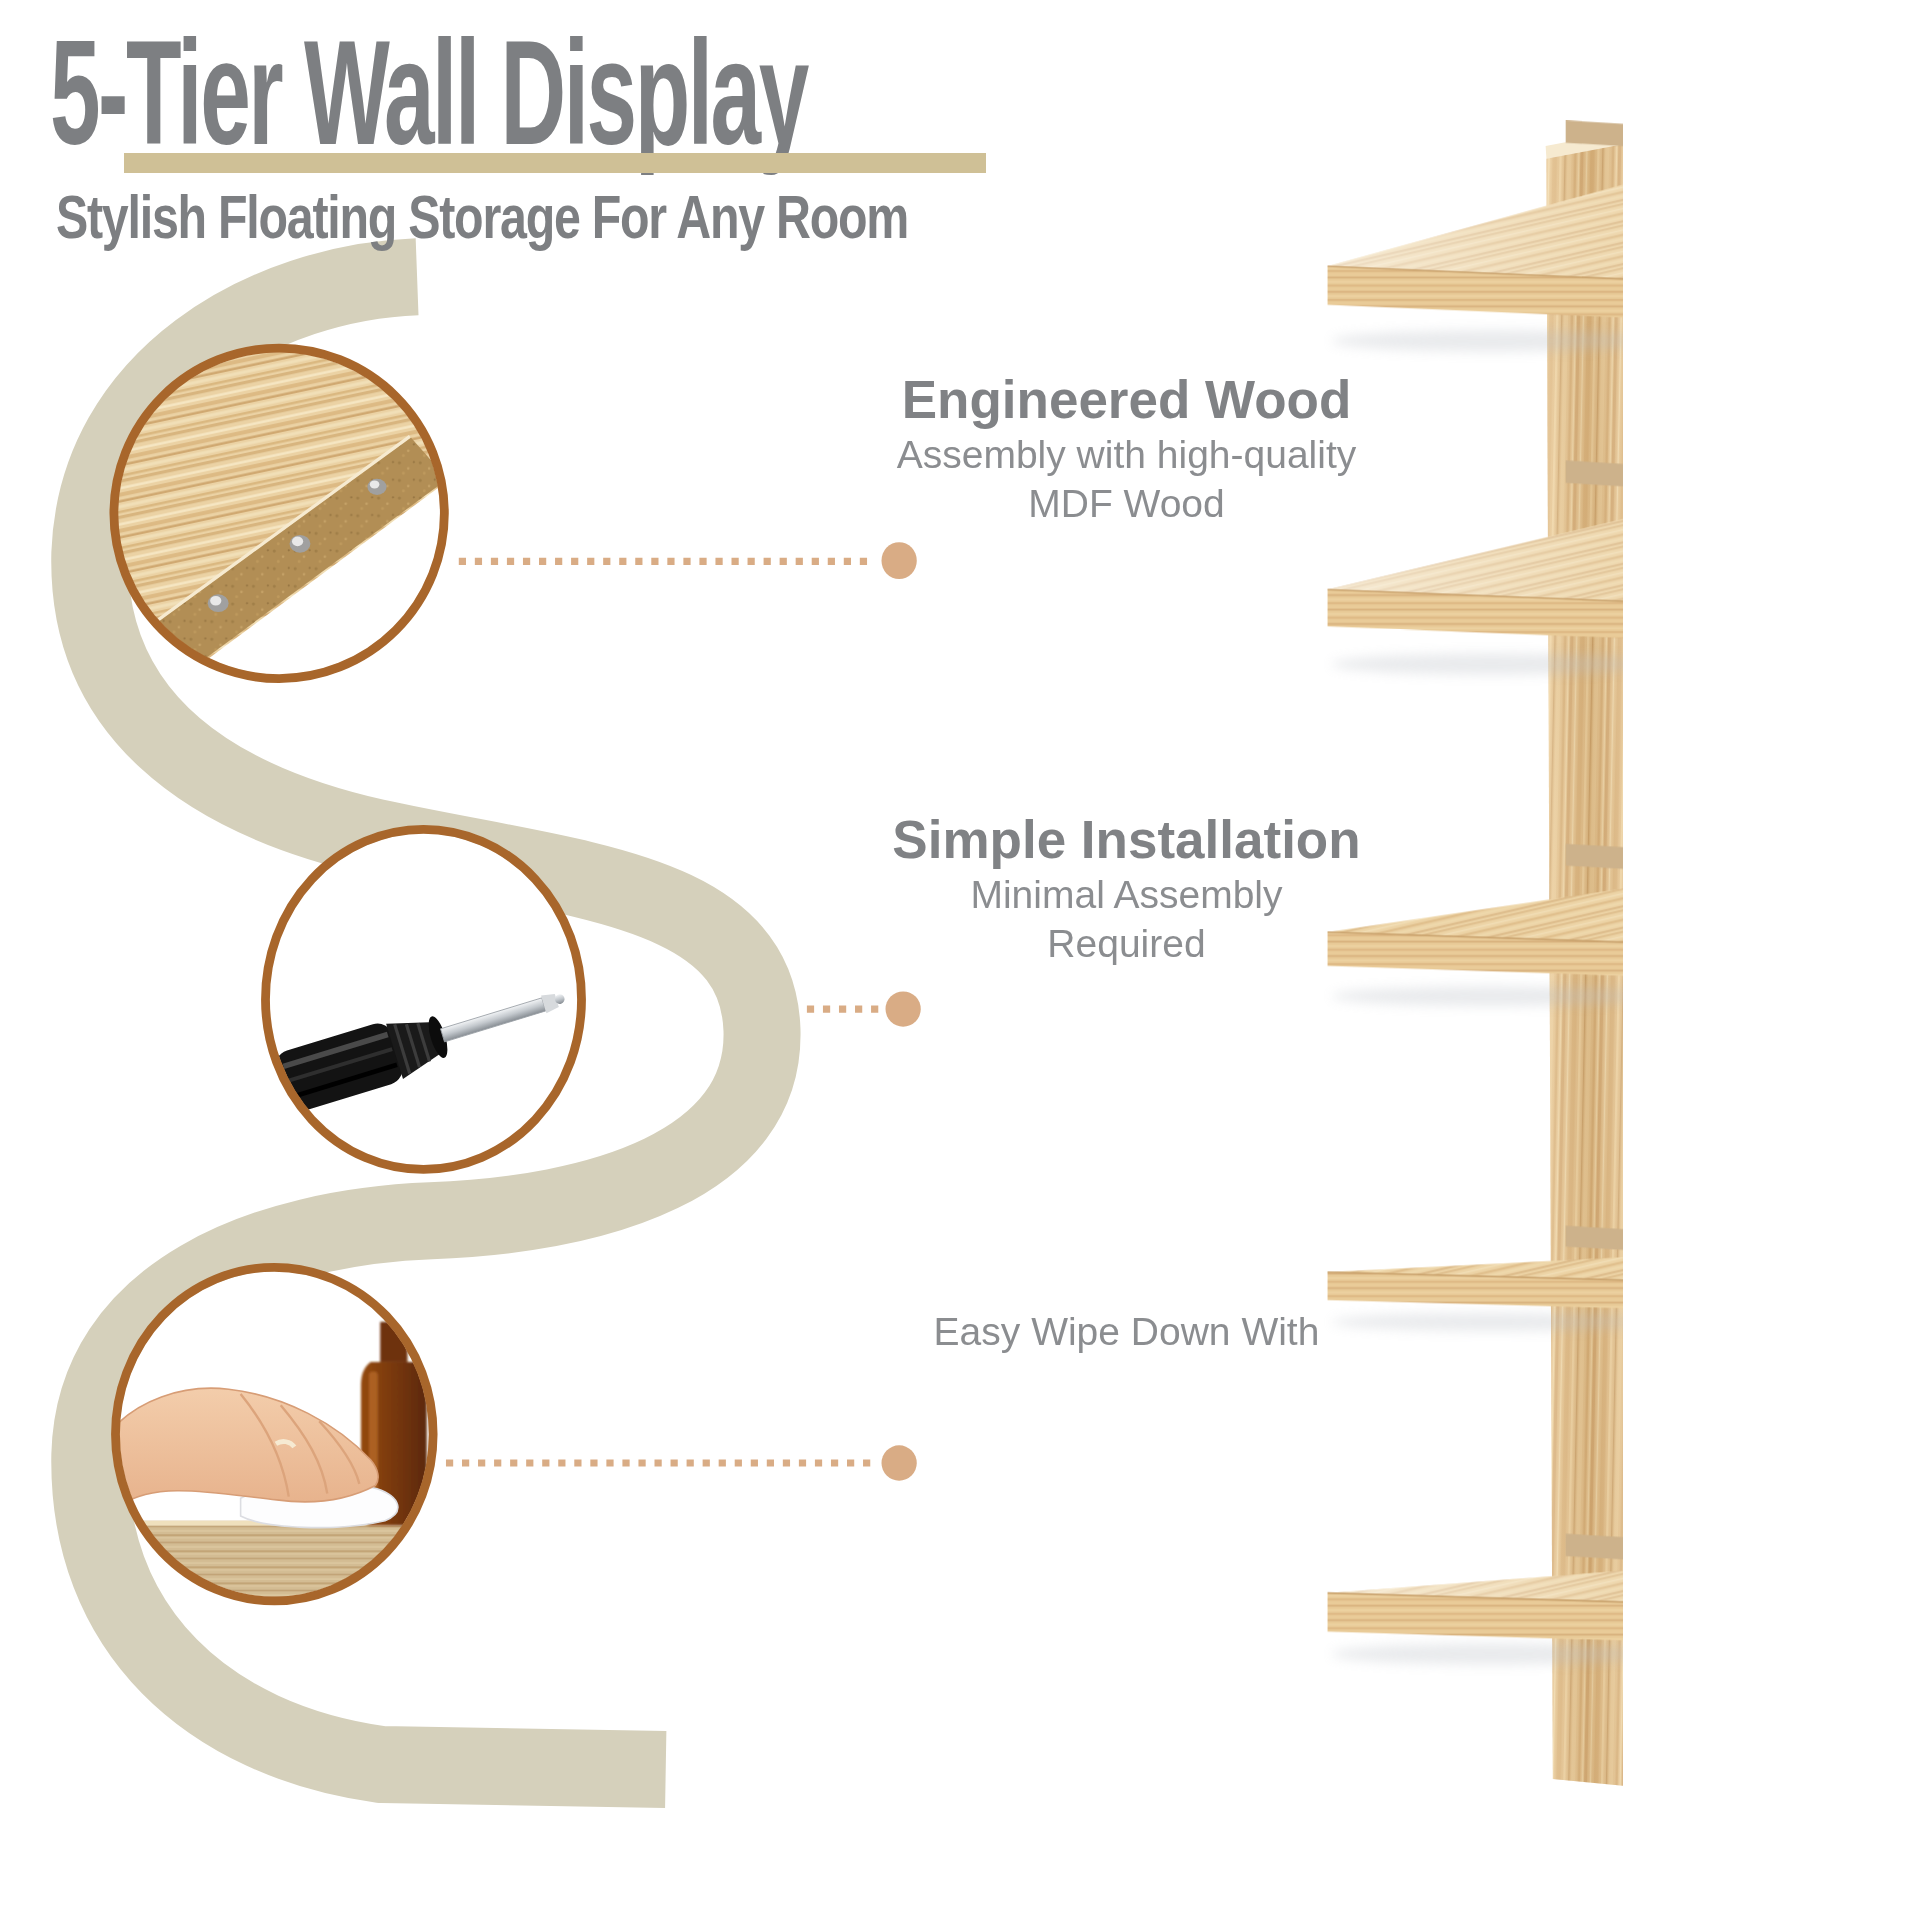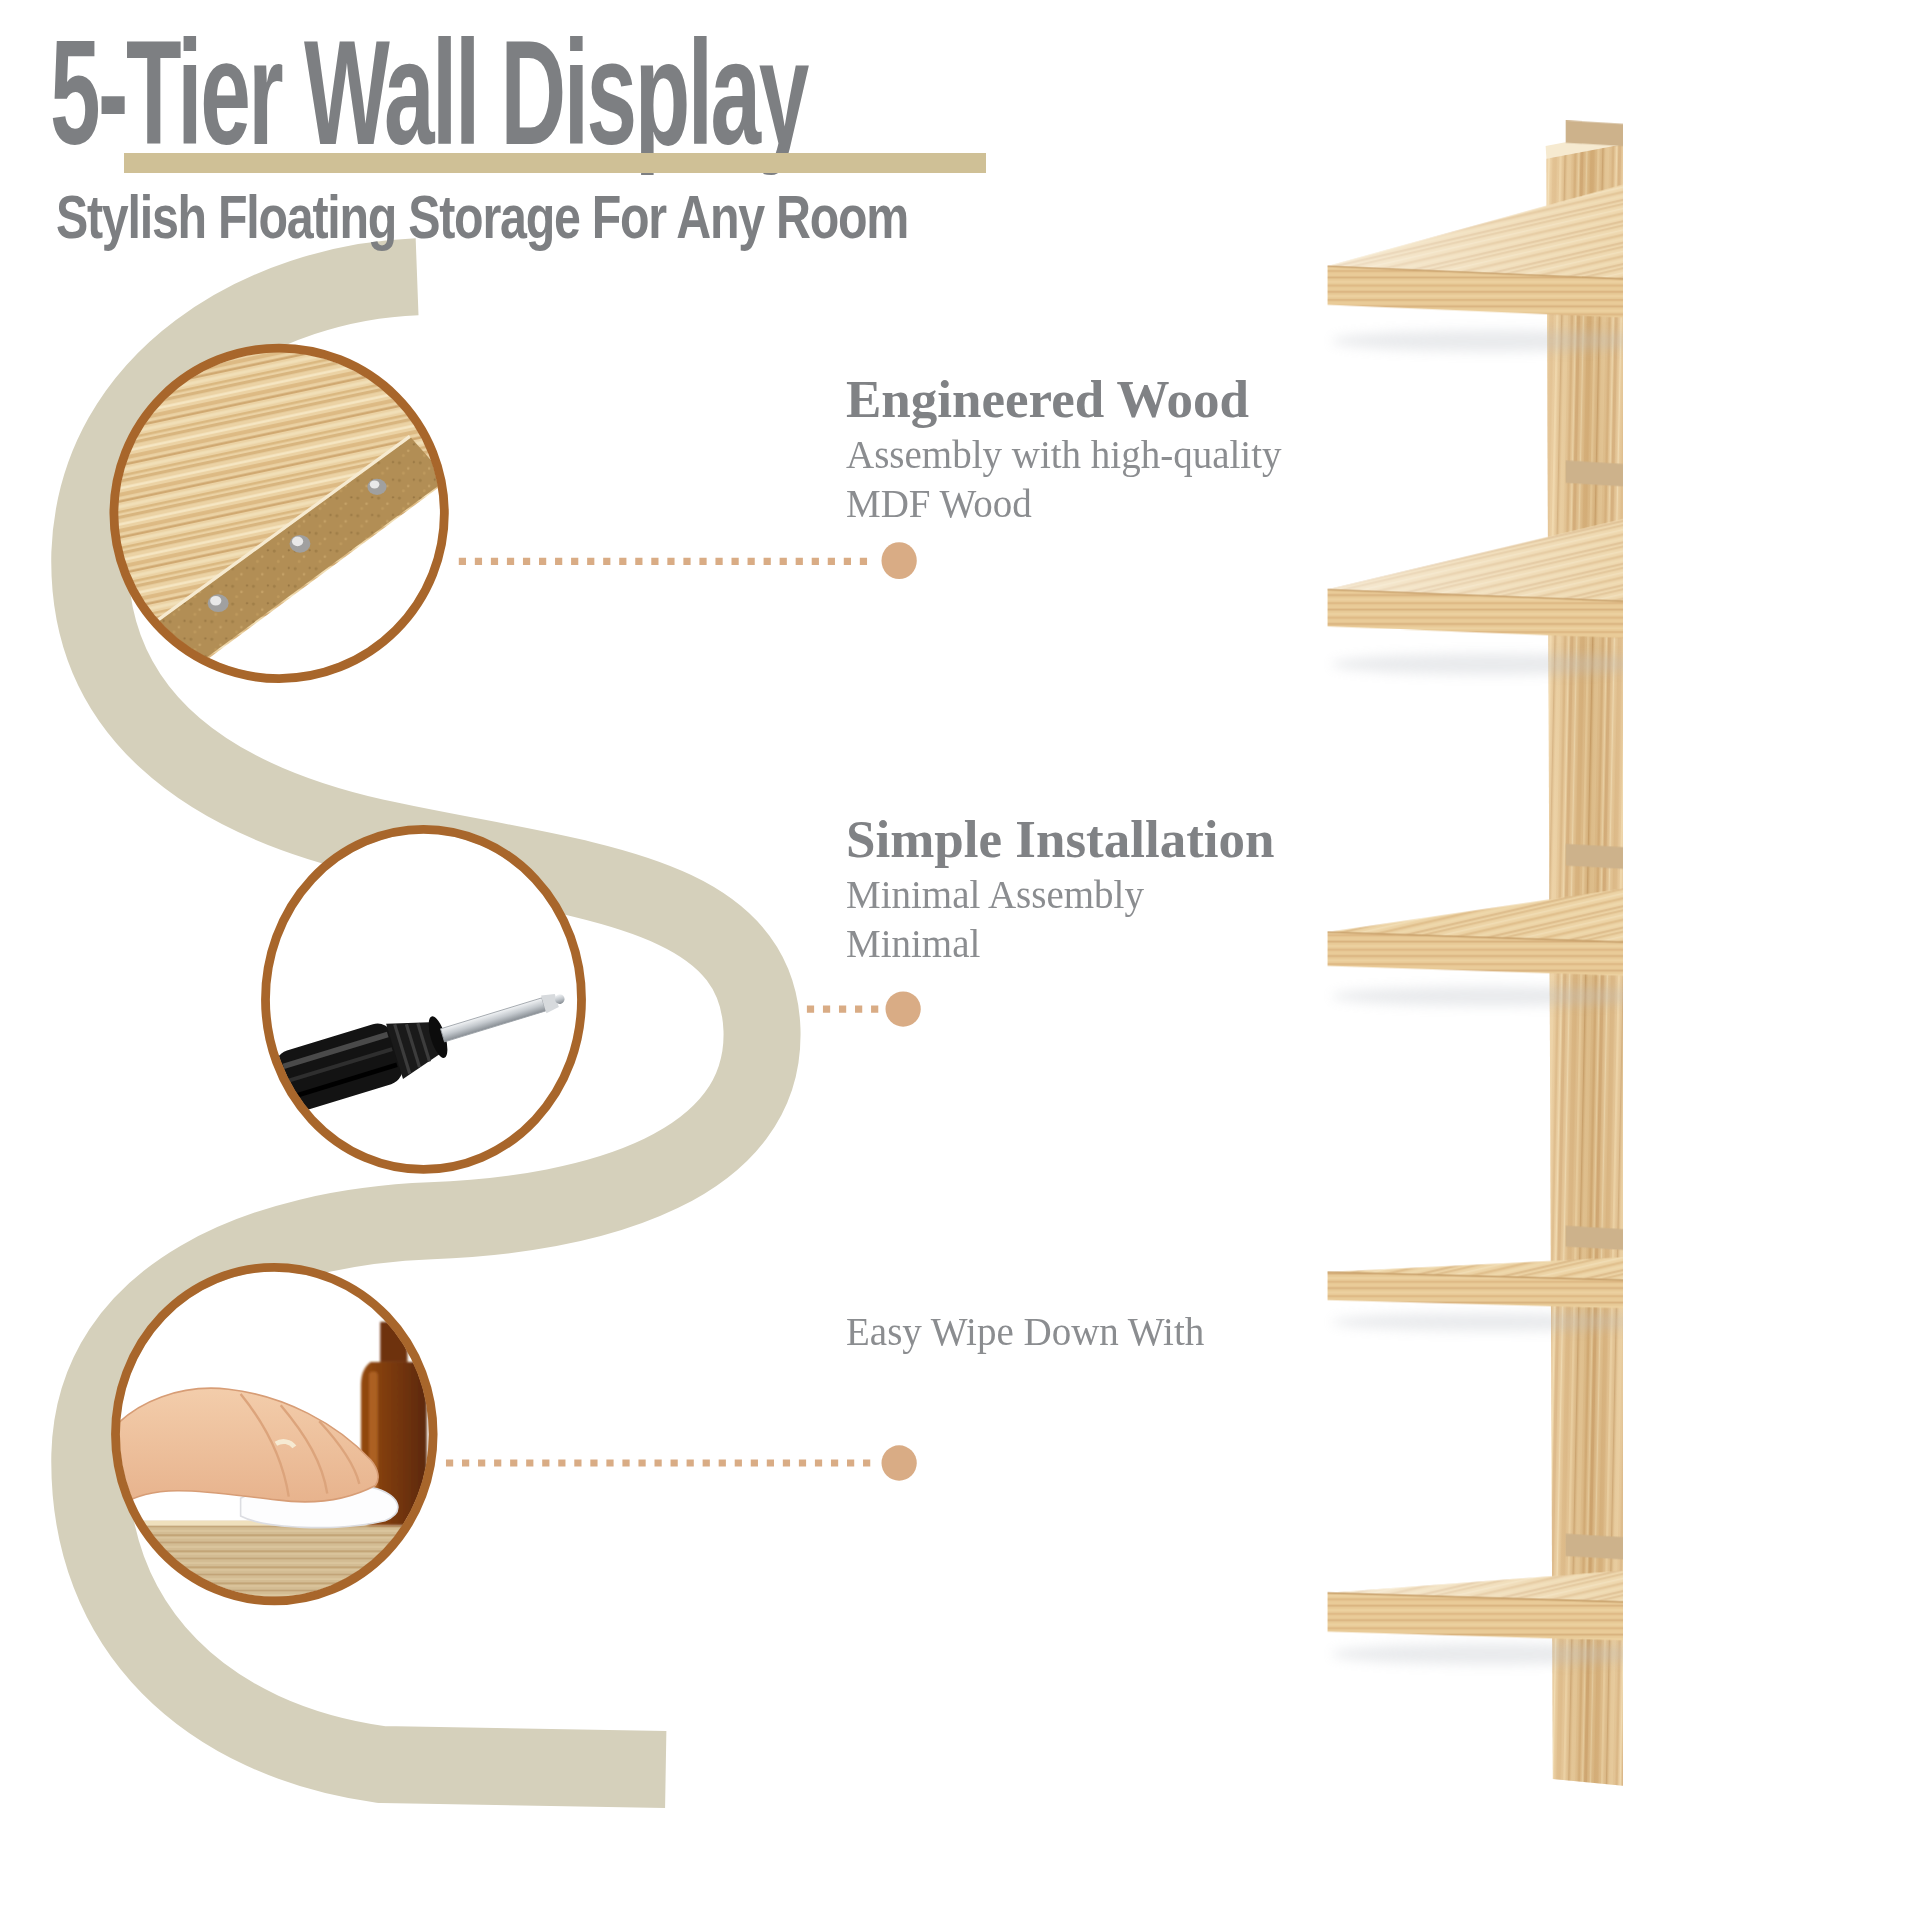--- a/index.html
+++ b/index.html
@@ -5,21 +5,21 @@
   html,body{margin:0;padding:0;background:#fff;}
   #canvas{position:relative;width:1623px;height:1925px;background:var(--page-bg,#fff);
           font-family:"Liberation Sans",sans-serif;overflow:hidden;}
   #gfx{position:absolute;left:0;top:0;}
   .txt{position:absolute;white-space:nowrap;}
   #title{left:50px;top:17.6px;font-size:149px;font-weight:bold;color:var(--title-gray);
          letter-spacing:-4px;transform:scaleX(0.61);transform-origin:left top;line-height:1;}
   #rule{position:absolute;left:124px;top:153px;width:862px;height:20px;background:var(--rule-tan);}
   #subtitle{left:56px;top:186px;font-size:62px;font-weight:bold;color:var(--title-gray);
             letter-spacing:-1.6px;transform:scaleX(0.78);transform-origin:left top;line-height:1;}
-  .feature{position:absolute;left:846px;width:561px;font-family:Liberation Serif, serif;}
+  .feature{position:absolute;left:846px;width:561px;text-align:center;}
   .feature .fh{font-size:53px;font-weight:bold;color:var(--heading-gray);line-height:1;margin-bottom:4.8px;white-space:nowrap;}
   .feature .fl{font-size:39px;color:var(--subtext-gray);line-height:1.25;white-space:nowrap;}
   #feature-1{top:373px;} #feature-2{top:813px;} #feature-3{top:1308px;}
 </style>
 </head>
 <body>
 
 <div id="canvas">
 
   <svg id="gfx" width="1925" height="1925" viewBox="0 0 2400 2400">
@@ -275,21 +275,21 @@
 
   <div class="feature" id="feature-1">
     <div class="fh">Engineered Wood</div>
     <div class="fl">Assembly with high-quality</div>
     <div class="fl">MDF Wood</div>
   </div>
 
   <div class="feature" id="feature-2">
     <div class="fh">Simple Installation</div>
     <div class="fl">Minimal Assembly</div>
-    <div class="fl">Minimal</div>
+    <div class="fl">Required</div>
   </div>
 
   <div class="feature" id="feature-3">
     <div class="fl">Easy Wipe Down With</div>
   </div>
 
 </div>
 
 
 </body></html>

